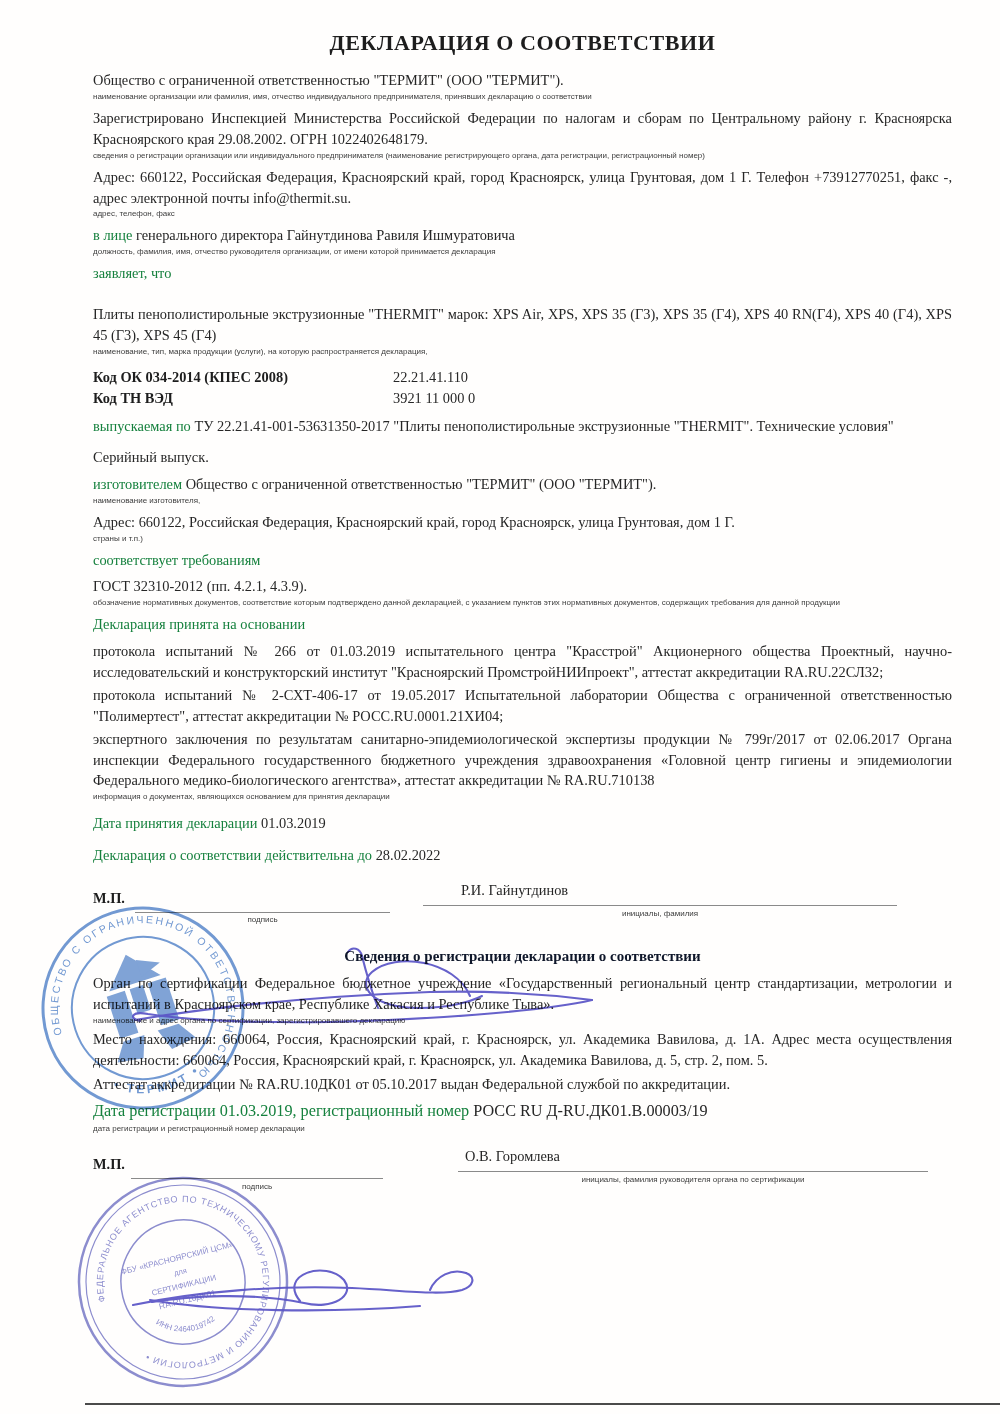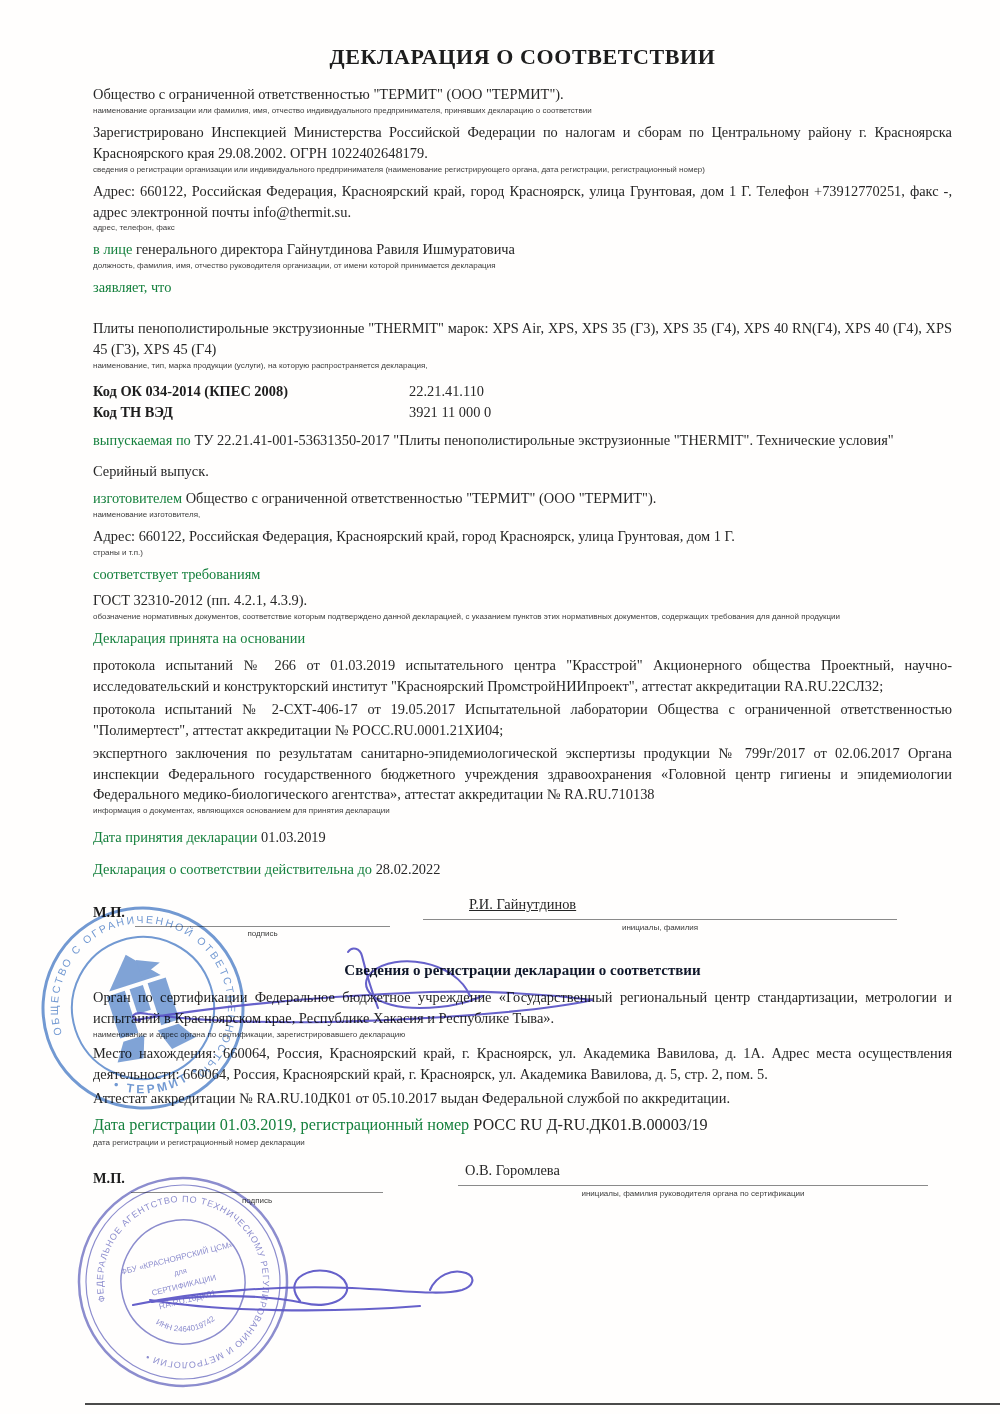--- a/index.html
+++ b/index.html
@@ -1,29 +1,29 @@
 <!DOCTYPE html>
 <html><head>
 <meta charset="utf-8">
 <style>
   html,body { margin:0; padding:0; }
   body {
     width:1000px; height:1414px; background:#fffefd; position:relative;
     font-family:"Liberation Serif", serif; color:#262626; overflow:hidden;
   }
-  .page { position:absolute; inset:0; padding:44px 48px 0 93px; box-sizing:border-box; }
+  .page { position:absolute; inset:0; padding:30px 48px 0 93px; box-sizing:border-box; }
   .title { text-align:center; font-size:22px; font-weight:bold; letter-spacing:.6px;
     margin:0 0 14px; color:#1d1d1d; }
   p { margin:0; font-size:14.4px; line-height:1.45; }
   .body { text-align:justify; margin-top:6px; }
   .b { font-weight:normal; color:#15803d; }
   .cap { font-family:"Liberation Sans", sans-serif; font-size:8px; line-height:1.25;
     color:#3c3c3c; text-align:left; margin:1px 0 2px; }
   .codes { margin:10px 0 2px; }
-  .code-row { display:flex; font-size:14.4px; line-height:1.5;gap:16px; }
+  .code-row { display:flex; font-size:14.4px; line-height:1.5; }
   .code-label { width:300px; font-weight:bold; color:#1d1d1d; }
   .sec-heading { text-align:center; font-weight:bold; font-size:15px; margin:16px 0 8px; color:#0f172a; }
   .reg-line { font-size:16.2px; margin-top:6px; line-height:1.4; }
   .sig-row { position:relative; height:54px; margin-top:12px; font-size:14.4px; }
   .sig-row .mp { position:absolute; left:0; top:12px; font-weight:bold; color:#1d1d1d; }
   .sig-line { position:absolute; border-bottom:1px solid #8a8a8a; }
   .sig-cap { position:absolute; font-family:"Liberation Sans", sans-serif; font-size:8px;
     color:#3c3c3c; text-align:center; }
   .sig-name { position:absolute; top:4px; }
   .scan-edge-bottom { position:absolute; left:85px; right:0; top:1403px; height:2px;
@@ -85,21 +85,21 @@
   <p class="body" style="margin-top:2px">экспертного заключения по результатам санитарно-эпидемиологической экспертизы продукции № 799г/2017 от 02.06.2017 Органа инспекции Федерального государственного бюджетного учреждения здравоохранения «Головной центр гигиены и эпидемиологии Федерального медико-биологического агентства», аттестат аккредитации № RA.RU.710138</p>
   <div class="cap">информация о документах, являющихся основанием для принятия декларации</div>
 
   <p class="body" style="margin-top:11px"><span class="b">Дата принятия декларации</span> <span>01.03.2019</span></p>
   <p class="body" style="margin-top:11px"><span class="b">Декларация о соответствии действительна до</span> <span>28.02.2022</span></p>
 
   <div class="sig-row">
     <span class="mp">М.П.</span>
     <span class="sig-line" style="left:42px; top:34px; width:255px;"></span>
     <span class="sig-cap" style="left:42px; top:37px; width:255px;">подпись</span>
-    <span class="sig-name" style="left:376px;text-decoration:underline;">Р.И. Гайнутдинов</span>
+    <span class="sig-name" style="left:368px;">Р.И. Гайнутдинов</span>
     <span class="sig-line" style="left:330px; top:27px; width:474px;"></span>
     <span class="sig-cap" style="left:330px; top:31px; width:474px;">инициалы, фамилия</span>
   </div>
 
   <div class="sec-heading">Сведения о регистрации декларации о соответствии</div>
 
   <p class="body">Орган по сертификации Федеральное бюджетное учреждение «Государственный региональный центр стандартизации, метрологии и испытаний в Красноярском крае, Республике Хакасия и Республике Тыва».</p>
   <div class="cap">наименование и адрес органа по сертификации, зарегистрировавшего декларацию</div>
 
   <p class="body" style="margin-top:3px">Место нахождения: 660064, Россия, Красноярский край, г. Красноярск, ул. Академика Вавилова, д. 1А. Адрес места осуществления деятельности: 660064, Россия, Красноярский край, г. Красноярск, ул. Академика Вавилова, д. 5, стр. 2, пом. 5.</p>

